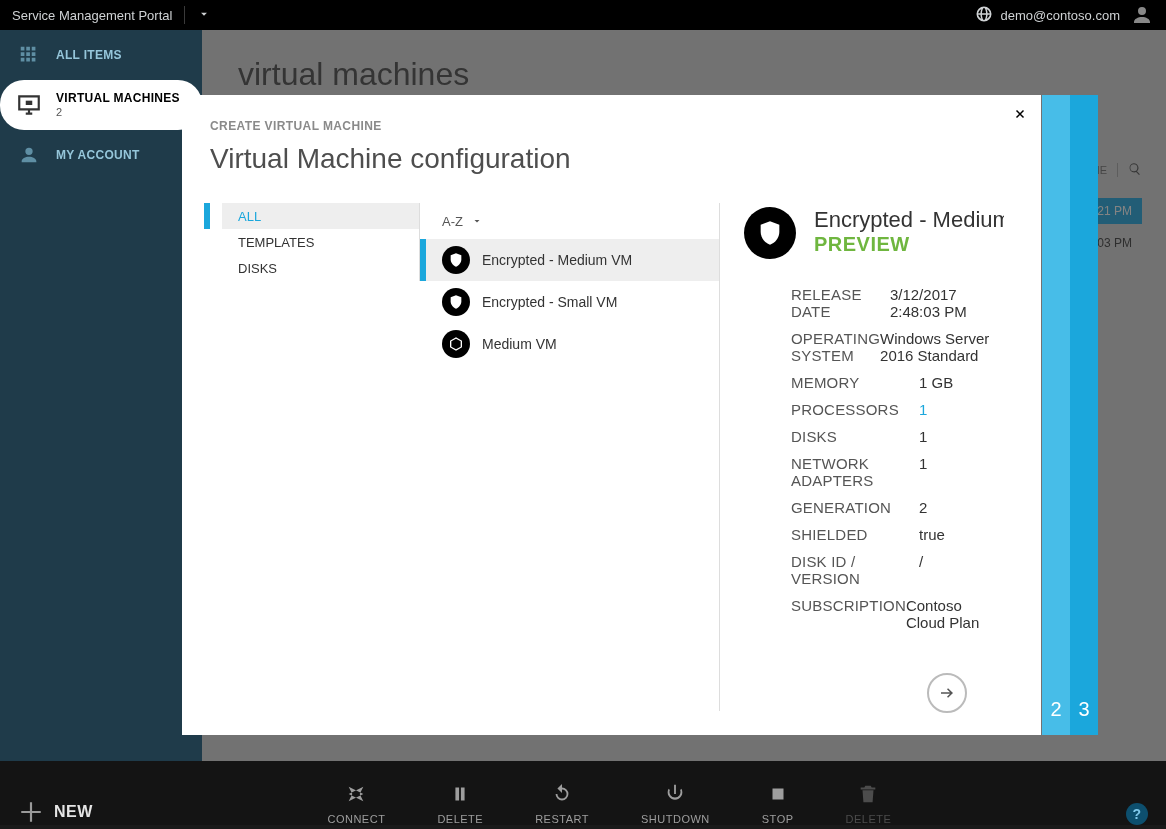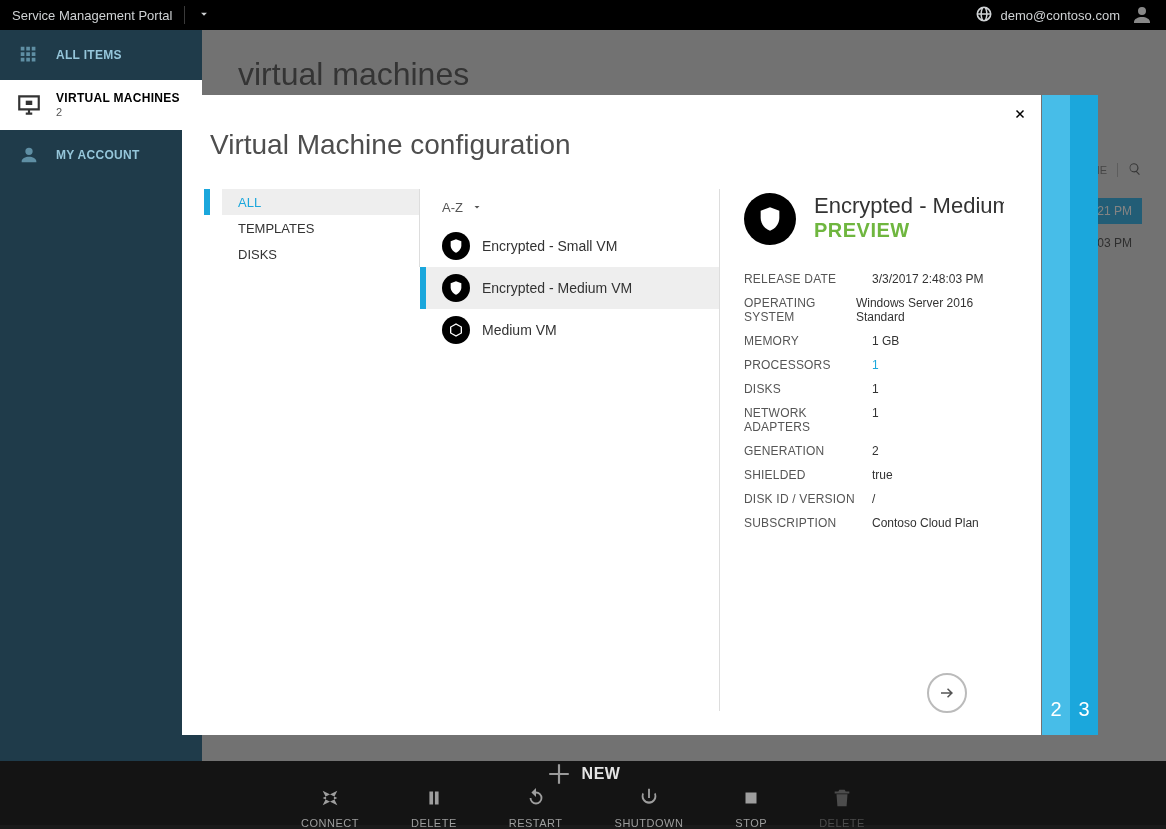--- a/index.html
+++ b/index.html
@@ -11,21 +11,21 @@
   .topbar .divider { width: 1px; height: 18px; background: #3a3a3a; margin: 0 12px; }
   .topbar .chev svg { width: 14px; height: 14px; fill: #cfd2d4; }
   .topbar .spacer { flex: 1; }
   .topbar .globe svg { width: 18px; height: 18px; fill: #cfd2d4; margin-right: 8px; }
   .topbar .user-icon { width: 24px; height: 24px; margin-left: 10px; }
   .topbar .user-icon svg { width: 24px; height: 24px; fill: #888; }
 
   
   .main { display: flex; height: calc(100% - 30px - 68px); }
   .sidebar { width: 202px; background: linear-gradient(#1f3b4a, #1f3b4a); }
-  .sidebar .item { display: flex; align-items: center; height: 50px; padding-left: 14px; color: #95c6da; font-size: 12px; font-weight: 700; letter-spacing: .3px; cursor: pointer; }
+  .sidebar .item { display: flex; align-items: center; height: 50px; padding-left: 14px; color: #95c6da; font-size: 12px; font-weight: 700; letter-spacing: .3px; cursor: pointer; border-radius: 24px; }
   .sidebar .item.active { background: #fff; color: #000; }
   .sidebar .item .icon { width: 30px; height: 30px; display: flex; align-items: center; justify-content: center; margin-right: 12px; }
   .sidebar .item .icon svg { fill: #5f8fa4; }
   .sidebar .item.active .icon svg { fill: #333; }
   .sidebar .item .labelblock { display: flex; flex-direction: column; line-height: 1.1; }
   .sidebar .item .sub { font-weight: 400; font-size: 11px; color: #555; }
 
   .content { flex: 1; background: #d9d9d9; position: relative; }
   .content-inner { padding: 26px 36px; }
   .page-title { font-size: 32px; font-weight: 300; color: #505050; }
@@ -70,31 +70,31 @@
   .tmpl .ticon svg { fill:#fff; width:16px; height:16px; }
   .tmpl.selected { background: #eee; }
   .tmpl.selected::before { content:""; position:absolute; left:0; top:0; bottom:0; width:6px; background:#1ba7dc; }
 
   .detailcol { flex: 1; padding: 4px 10px 4px 24px; }
   .det-head { display: flex; gap: 18px; align-items: flex-start; }
   .det-head .bigicon { width: 52px; height: 52px; border-radius: 50%; background:#000; display:flex; align-items:center; justify-content:center; flex-shrink:0; }
   .det-head .bigicon svg { fill:#fff; width:28px; height:28px; }
   .det-name { font-size: 22px; color:#333; white-space: nowrap; overflow: hidden; text-overflow: clip; max-width: 190px; }
   .det-badge { color:#6fb63f; font-weight:700; font-size:20px; letter-spacing:.5px; }
-  .det-table { margin-top: 22px; font-size: 12px; }
+  .det-table { margin-top: 22px; font-size: 15px; margin-left: 47px; }
   .det-row { display:flex; padding: 5px 0; }
   .det-row .k { width: 128px; color:#555; font-weight:400; letter-spacing:.2px; }
   .det-row .v { color:#333; }
   .det-row .v.link { color:#1ba7dc; }
 
   .next-arrow { position:absolute; right: 74px; bottom: 22px; width: 40px; height: 40px; border: 2px solid #bbb; border-radius: 50%; display:flex; align-items:center; justify-content:center; cursor:pointer; background:#fff; }
   .next-arrow svg { width: 18px; height: 18px; fill:#555; }
 
   
-  .cmdbar { height: 64px; background: #141414; display: flex; align-items: center; padding: 0 18px; color: #bfbfbf; font-size: 11px; letter-spacing: .5px; flex-direction: column; }
+  .cmdbar { height: 64px; background: #141414; display: flex; align-items: flex-end; padding: 0 18px; color: #bfbfbf; font-size: 11px; letter-spacing: .5px; }
   .cmdbar .new { display: flex; align-items: center; gap: 10px; font-size: 16px; font-weight: 600; color: #e5e5e5; cursor:pointer; }
   .cmdbar .new svg { width: 26px; height: 26px; fill:#9a9a9a; }
   .cmdbar .center { flex: 1; display: flex; justify-content: center; gap: 52px; }
   .cmdbtn { display:flex; flex-direction:column; align-items:center; gap:8px; color:#9e9e9e; cursor:pointer; }
   .cmdbtn.disabled { color:#4c4c4c; cursor:default; }
   .cmdbtn svg { width:22px; height:22px; fill:currentColor; }
   .help { width:22px; height:22px; border-radius:50%; background:#0d4f6e; color:#7fc8ea; display:flex; align-items:center; justify-content:center; font-weight:700; font-size:14px; cursor:pointer; }
 </style>
 </head>
 <body>
@@ -168,20 +168,21 @@
     </div>
     <div class="ghost-row r1">17 3:41:21 PM</div>
     <div class="ghost-row r2">017 3:42:03 PM</div>
 
     <div class="overlay"></div>
   </div>
 </div>
 
 <div class="modal">
   <div class="modal-body">
+    <div class="crumb">CREATE VIRTUAL MACHINE</div>
     <div class="modal-title">Virtual Machine configuration</div>
 
     <div class="wizard-cols">
 
       <div class="filtercol-wrap">
         <div class="filtercol">
           <div class="fitem active">
               <span>ALL</span>
             </div>
           <div class="fitem">
@@ -192,36 +193,36 @@
             </div>
         </div>
       </div>
 
       <div class="listcol">
         <div class="sort">
           <span>A-Z</span>
           <svg viewBox="0 0 24 24">
               <path d="M7 10l5 5 5-5z"></path>
             </svg>
+        </div>
+        <div class="tmpl selected">
+          <span class="ticon">
+              <svg viewBox="0 0 24 24">
+                <path d="M12 2l8 3v6c0 5-3.5 9.7-8 11-4.5-1.3-8-6-8-11V5l8-3z"></path>
+              </svg>
+            </span>
+          <span>Encrypted - Medium VM</span>
         </div>
         <div class="tmpl">
           <span class="ticon">
               <svg viewBox="0 0 24 24">
                 <path d="M12 2l8 3v6c0 5-3.5 9.7-8 11-4.5-1.3-8-6-8-11V5l8-3z"></path>
               </svg>
             </span>
           <span>Encrypted - Small VM</span>
-        </div>
-        <div class="tmpl selected">
-          <span class="ticon">
-              <svg viewBox="0 0 24 24">
-                <path d="M12 2l8 3v6c0 5-3.5 9.7-8 11-4.5-1.3-8-6-8-11V5l8-3z"></path>
-              </svg>
-            </span>
-          <span>Encrypted - Medium VM</span>
         </div>
         <div class="tmpl">
           <span class="ticon">
               <svg viewBox="0 0 24 24">
                 <path d="M12 2l9 5v10l-9 5-9-5V7l9-5zm0 2.3L5 8v8l7 3.9L19 16V8l-7-3.7z"></path>
               </svg>
             </span>
           <span>Medium VM</span>
         </div>
       </div>
@@ -234,21 +235,21 @@
               </svg>
             </span>
           <div>
             <div class="det-name">Encrypted - Medium ...</div>
             <div class="det-badge">PREVIEW</div>
           </div>
         </div>
         <div class="det-table" id="det-table">
             <div class="det-row">
               <div class="k">RELEASE DATE</div>
-              <div class="v">3/3/2017 2:48:03 PM</div>
+              <div class="v">3/12/2017 2:48:03 PM</div>
             </div>
             <div class="det-row">
               <div class="k">OPERATING SYSTEM</div>
               <div class="v">Windows Server 2016 Standard</div>
             </div>
             <div class="det-row">
               <div class="k">MEMORY</div>
               <div class="v">1 GB</div>
             </div>
             <div class="det-row">

